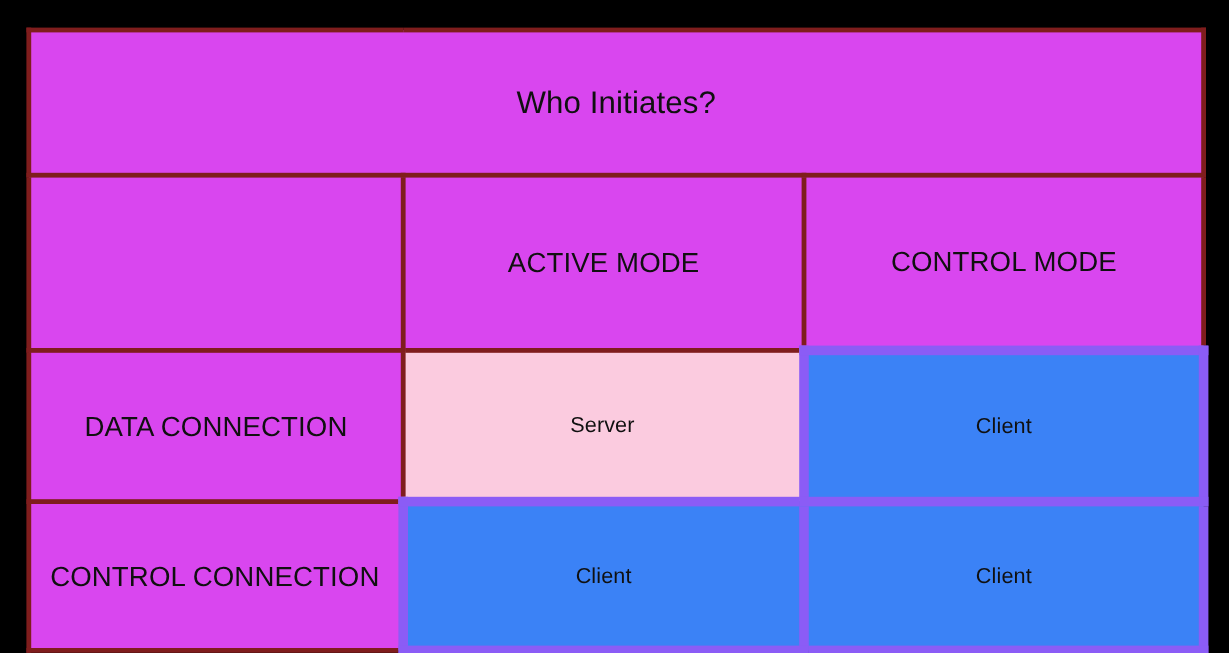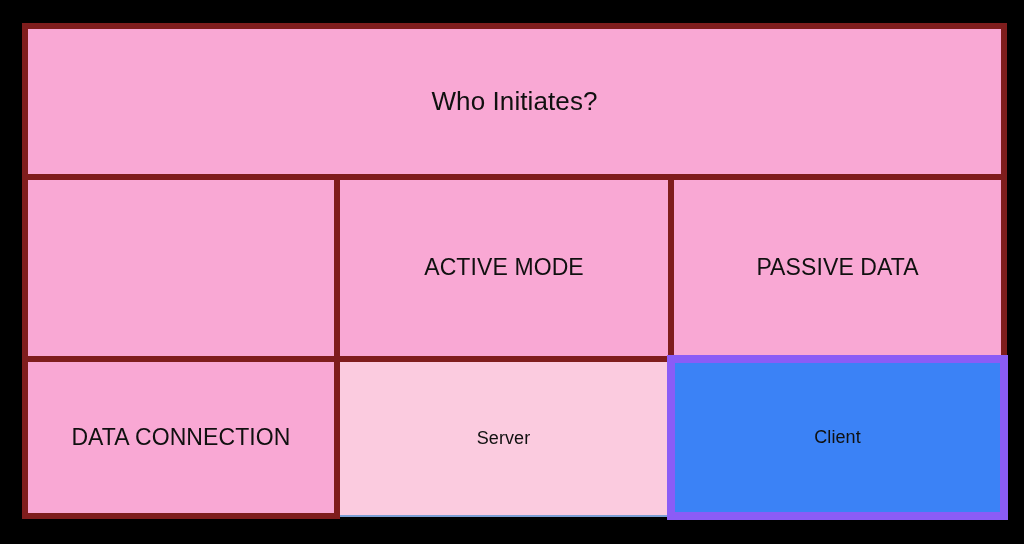--- a/index.html
+++ b/index.html
@@ -44,22 +44,22 @@
   col.c2 { width: 334px; }
   col.c3 { width: 333px; }
 
   
   tr.r1 { height: 121px; }
   tr.r2 { height: 146px; }
   tr.r3 { height: 126px; }
   tr.r4 { height: 124px; }
 
   .cell-blue {
-    background: #f9a8d4;
-    border: 6px solid #7f1d1d;
+    background: #d946ef;
+    border: 4px solid #7f1d1d;
   }
   .cell-pink {
     background: #fbcbdf;
     border: 2px solid #0a0a0a;
     border-right-color: #7b9fd4;
     border-bottom-color: #7b9fd4;
   }
   .cell-light {
     background: #3b82f6;
     border: 8px solid #8b5cf6;
@@ -89,22 +89,27 @@
       <col class="c2">
       <col class="c3">
     </colgroup>
     <tbody>
       <tr class="r1">
         <td class="cell-blue title-cell" colspan="3">Who Initiates?</td>
       </tr>
       <tr class="r2">
         <td class="cell-blue empty-corner"></td>
         <td class="cell-blue colhead">ACTIVE MODE</td>
-        <td class="cell-blue colhead">PASSIVE DATA</td>
+        <td class="cell-blue colhead">CONTROL MODE</td>
       </tr>
       <tr class="r3">
         <td class="cell-blue rowhead">DATA CONNECTION</td>
         <td class="cell-pink value">Server</td>
+        <td class="cell-light value">Client</td>
+      </tr>
+      <tr class="r4">
+        <td class="cell-blue rowhead">CONTROL CONNECTION</td>
+        <td class="cell-light value">Client</td>
         <td class="cell-light value">Client</td>
       </tr>
     </tbody>
   </table>
 </div>
 
 </body></html>

